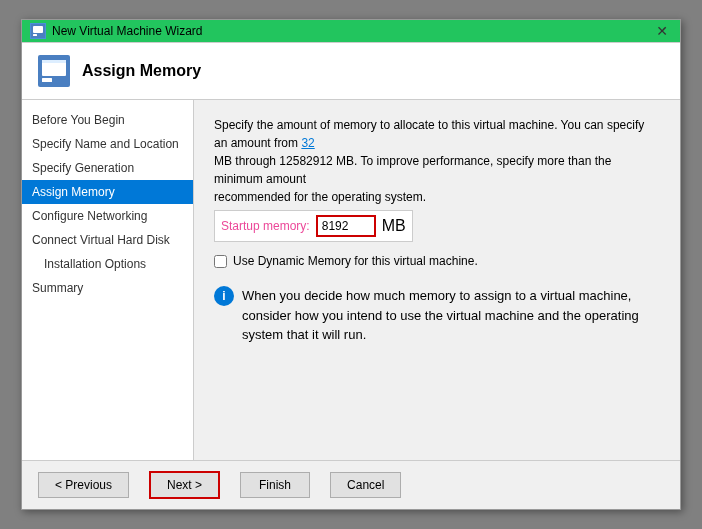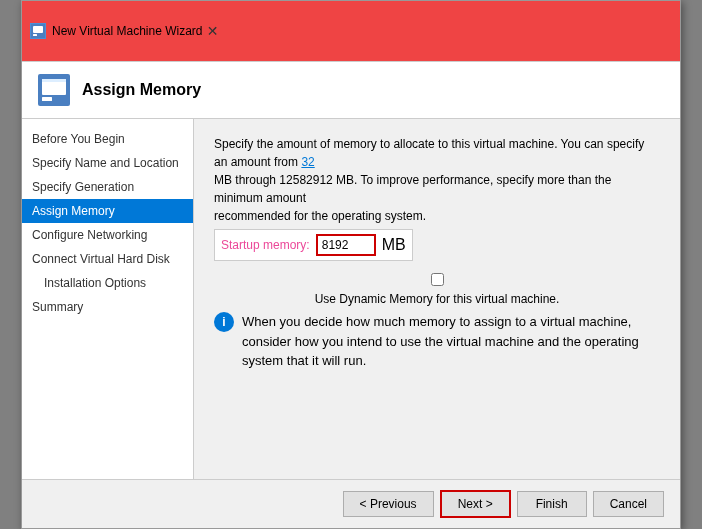--- a/index.html
+++ b/index.html
@@ -13,26 +13,26 @@
       font-family: 'Segoe UI', Tahoma, Geneva, Verdana, sans-serif;
       font-size: 12px;
     }
     .window {
       width: 660px;
       background: #f0f0f0;
       border: 1px solid #999;
       box-shadow: 2px 2px 8px rgba(0,0,0,0.4);
     }
     .title-bar {
-      background: #ef4444;
+      background: #22c55e;
       border-bottom: 1px solid #ccc;
-      padding: 20px 8px;
-      display: flex;
-      align-items: center;
-      justify-content: flex-start;
+      padding: 1px 8px;
+      display: flex;
+      align-items: center;
+      justify-content: space-between;
     }
     .title-bar-left {
       display: flex;
       align-items: center;
       gap: 6px;
     }
     .title-bar-icon {
       width: 16px;
       height: 16px;
       background: #4a90d9;
@@ -133,22 +133,21 @@
       text-align: left;
     }
     .memory-unit {
       font-size: 16px;
       color: #000;
     }
     .checkbox-row {
       display: flex;
       align-items: center;
       gap: 6px;
-      margin-bottom: 0;
-      flex-direction: column;
+      margin-bottom: 12px;
     }
     .checkbox-row input[type=checkbox] {
       width: 13px;
       height: 13px;
     }
     .checkbox-label {
       font-size: 12px;
       color: #000;
     }
     .info-box {
@@ -174,23 +173,22 @@
     .info-text {
       font-size: 13px;
       color: #000;
       line-height: 1.5;
     }
     .footer {
       background: #f0f0f0;
       border-top: 1px solid #ccc;
       padding: 10px 16px;
       display: flex;
-      justify-content: flex-end;
-      align-items: center;
-      gap: 6px;
+      align-items: center;
+      gap: 20px;
     }
     .btn {
       padding: 5px 16px;
       font-size: 12px;
       background: #e1e1e1;
       border: 1px solid #adadad;
       cursor: pointer;
       color: #000;
       min-width: 70px;
     }

